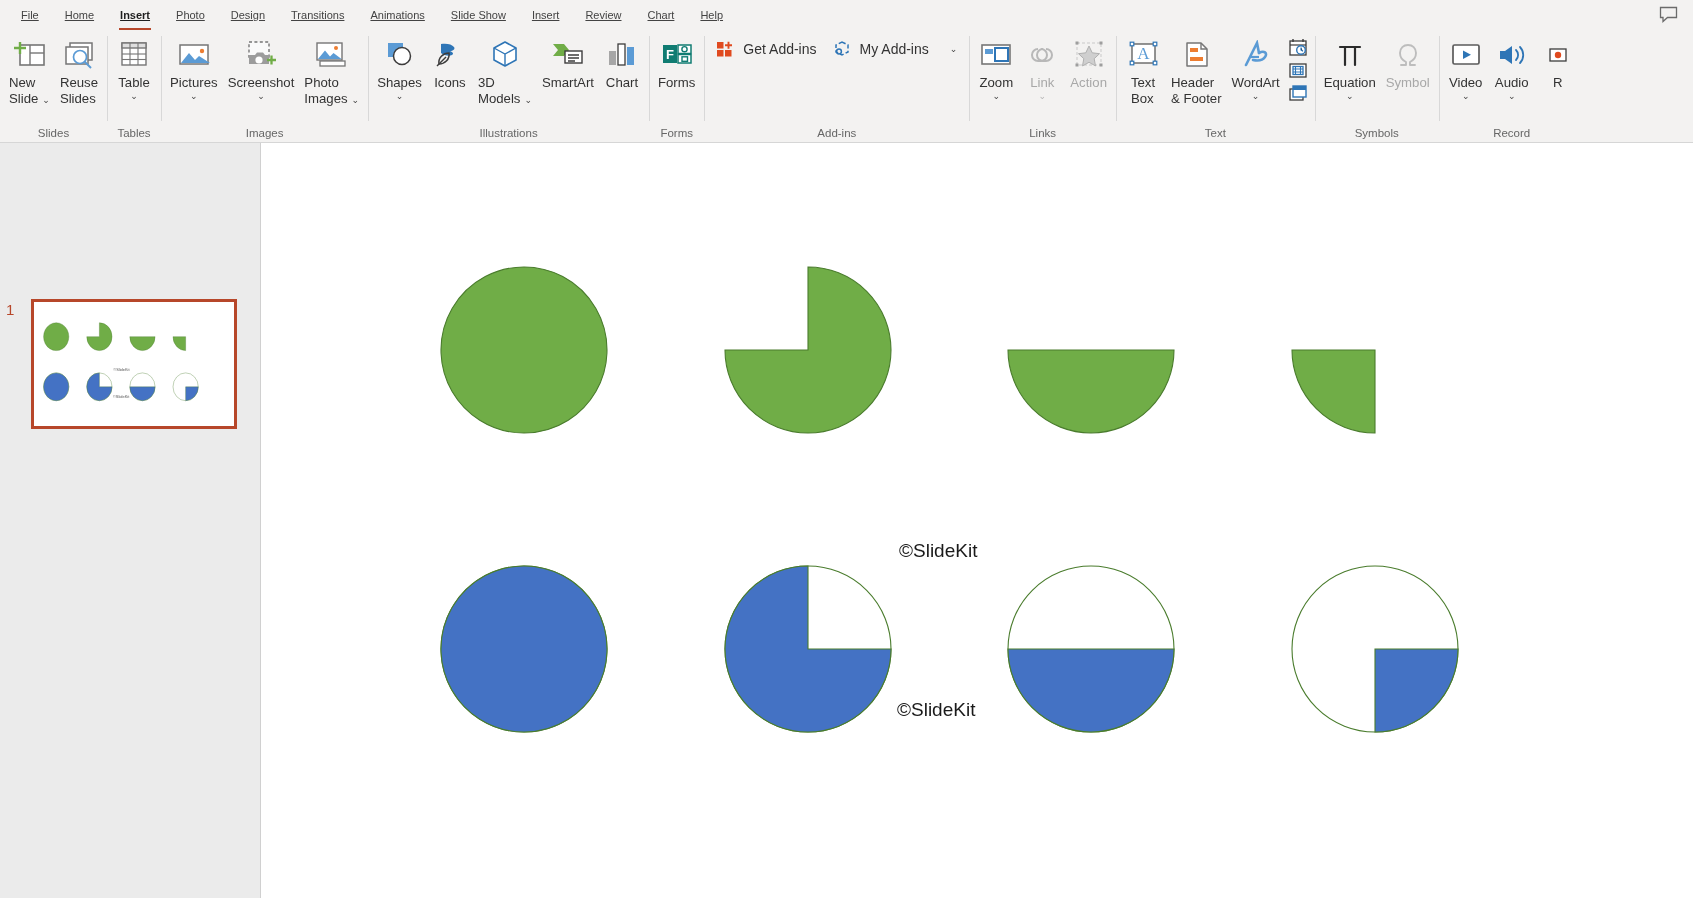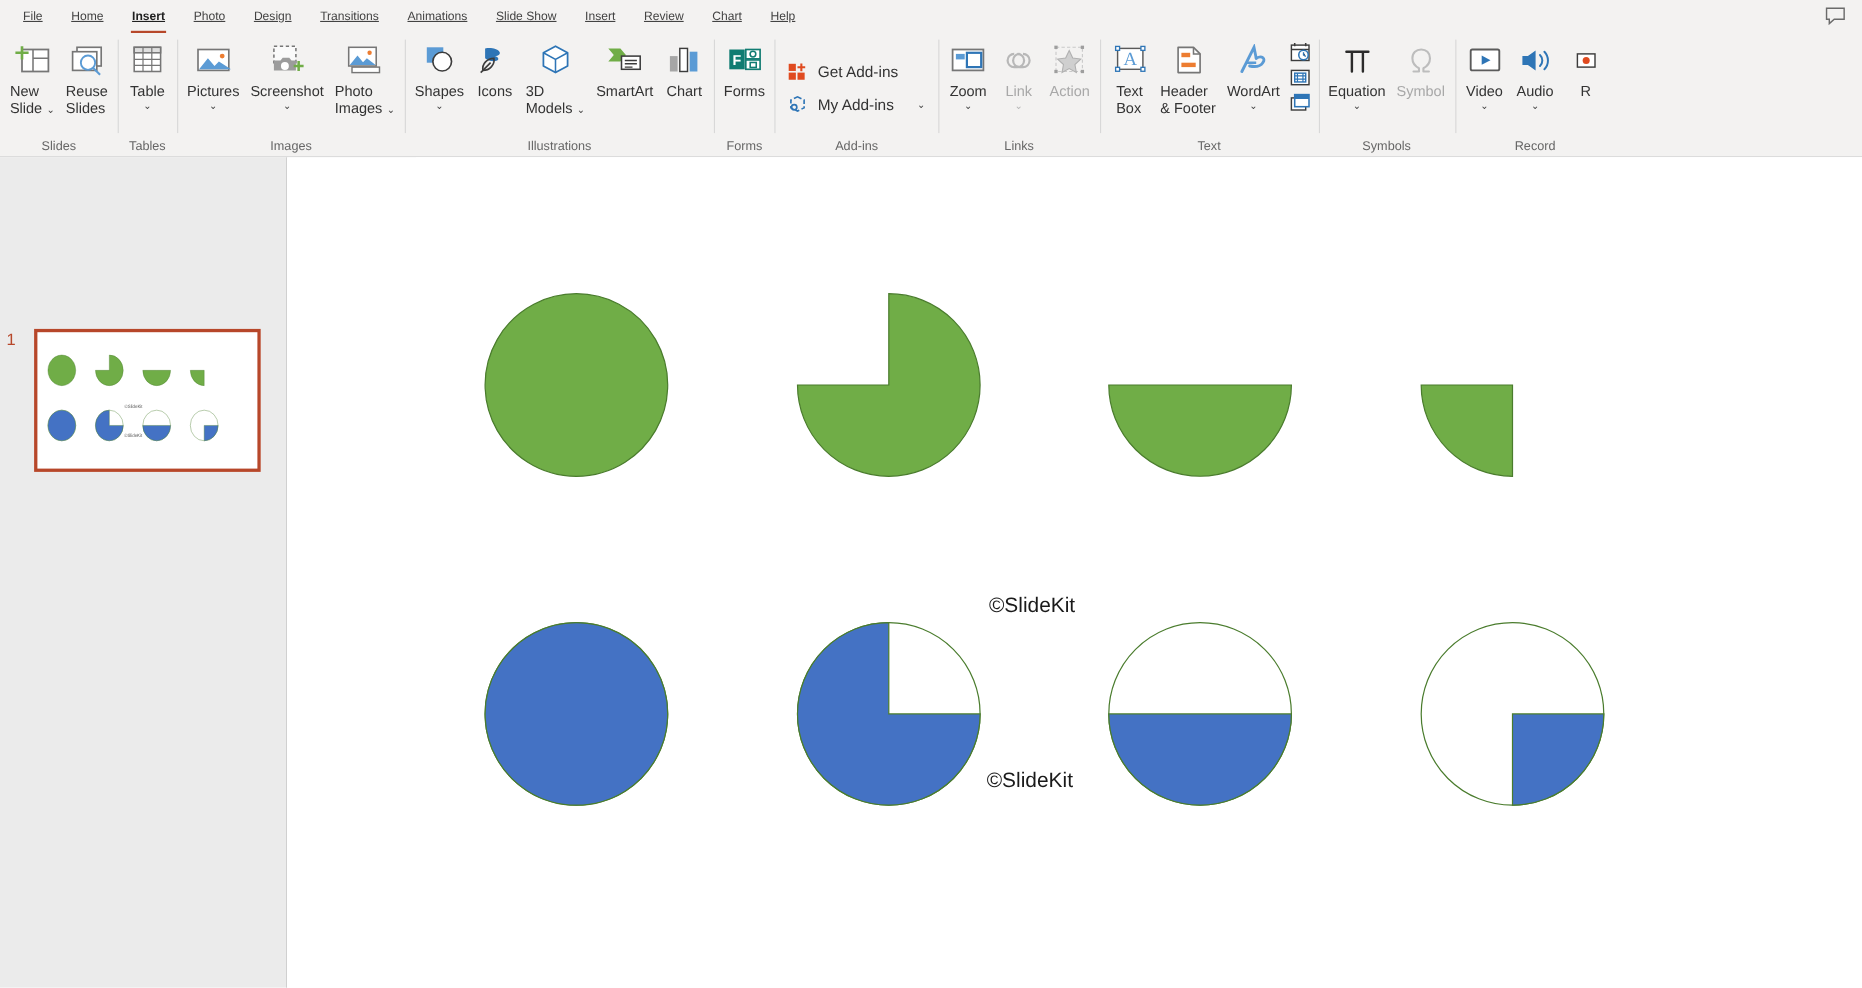--- a/index.html
+++ b/index.html
@@ -331,21 +331,21 @@
       <rect x="22" y="16.8" width="5.5" height="4.5" fill="none" stroke="#107c72" stroke-width="1.4"></rect>
               </svg>
             </span>
           </div>
           <div class="lbl">Forms</div>
         </div>
       </div>
       <div class="group-label">Forms</div>
     </div>
     <div class="group">
-      <div class="group-items" style="flex-direction: column; justify-content: center;">
+      <div class="group-items" style="flex-direction: row; justify-content: center;">
         <div class="hbtn">
           <span style="display: inline-flex;">
             <svg width="20" height="18" viewBox="0 0 20 18">
       <rect x="1" y="2" width="6.5" height="6.5" fill="#e04a1f"></rect>
       <rect x="1" y="10" width="6.5" height="6.5" fill="#e04a1f"></rect>
       <rect x="9" y="10" width="6.5" height="6.5" fill="#e04a1f"></rect>
       <path d="M9 5.2h7M12.5 1.7v7" stroke="#e04a1f" stroke-width="1.9"></path>
             </svg>
           </span>
           <span>Get Add-ins</span>

